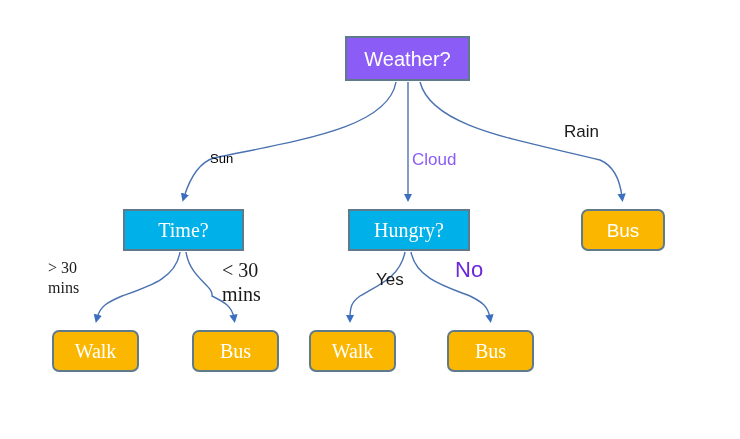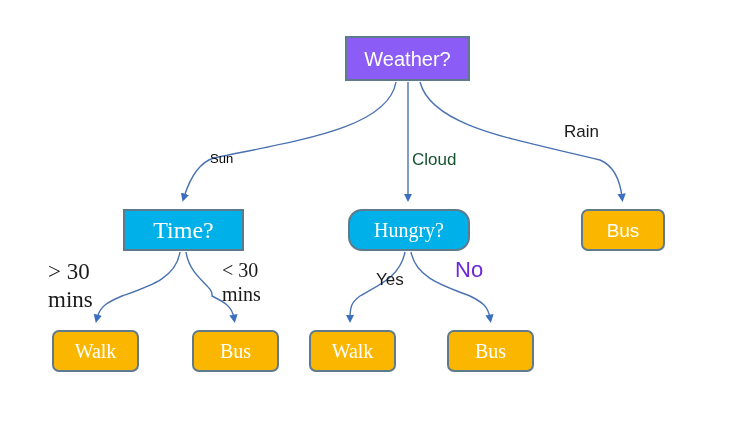--- a/index.html
+++ b/index.html
@@ -73,47 +73,47 @@
         <path d="M 186 252 C 190 278 214 286 212 296 C 224 302 232 306 234 318" fill="none" stroke="#4A72B0" stroke-width="1.4" marker-end="url(#arrowhead)"></path>
         <path d="M 405 252 C 400 278 376 286 360 296 C 352 302 350 306 350 318" fill="none" stroke="#4A72B0" stroke-width="1.4" marker-end="url(#arrowhead)"></path>
         <path d="M 411 252 C 416 278 444 286 470 296 C 482 302 488 306 490 318" fill="none" stroke="#4A72B0" stroke-width="1.4" marker-end="url(#arrowhead)"></path>
       </g>
   </svg>
 
   <div id="node-layer">
       <div class="node decision font-sans" style="left: 345px; top: 36px; width: 125px; height: 45px; font-size: 20px; background: #8b5cf6; border-color: rgb(95, 122, 138); color: rgb(255, 255, 255);">
         <span>Weather?</span>
       </div>
-      <div class="node decision font-serif" style="left: 123px; top: 209px; width: 121px; height: 42px; font-size: 24px; background: rgb(0, 176, 232); border-color: rgb(95, 122, 138); color: rgb(255, 255, 255);">
+      <div class="node decision font-serif" style="left: 123px; top: 209px; width: 121px; height: 42px; font-size: 20px; background: rgb(0, 176, 232); border-color: rgb(95, 122, 138); color: rgb(255, 255, 255);">
         <span>Time?</span>
       </div>
-      <div class="node decision font-serif" style="left: 348px; top: 209px; width: 122px; height: 42px; font-size: 20px; background: rgb(0, 176, 232); border-color: rgb(95, 122, 138); color: rgb(255, 255, 255); border-radius: 14px;">
+      <div class="node decision font-serif" style="left: 348px; top: 209px; width: 122px; height: 42px; font-size: 20px; background: rgb(0, 176, 232); border-color: rgb(95, 122, 138); color: rgb(255, 255, 255);">
         <span>Hungry?</span>
       </div>
       <div class="node leaf font-sans" style="left: 581px; top: 209px; width: 84px; height: 42px; font-size: 19px; background: rgb(251, 183, 0); border-color: rgb(95, 122, 138); color: rgb(255, 255, 255);">
         <span>Bus</span>
       </div>
       <div class="node leaf font-serif" style="left: 52px; top: 330px; width: 87px; height: 42px; font-size: 20px; background: rgb(251, 183, 0); border-color: rgb(95, 122, 138); color: rgb(255, 255, 255);">
         <span>Walk</span>
       </div>
       <div class="node leaf font-serif" style="left: 192px; top: 330px; width: 87px; height: 42px; font-size: 20px; background: rgb(251, 183, 0); border-color: rgb(95, 122, 138); color: rgb(255, 255, 255);">
         <span>Bus</span>
       </div>
       <div class="node leaf font-serif" style="left: 309px; top: 330px; width: 87px; height: 42px; font-size: 20px; background: rgb(251, 183, 0); border-color: rgb(95, 122, 138); color: rgb(255, 255, 255);">
         <span>Walk</span>
       </div>
       <div class="node leaf font-serif" style="left: 447px; top: 330px; width: 87px; height: 42px; font-size: 20px; background: rgb(251, 183, 0); border-color: rgb(95, 122, 138); color: rgb(255, 255, 255);">
         <span>Bus</span>
       </div>
     </div>
   <div id="label-layer">
       <div class="edge-label font-sans" style="left: 210px; top: 122px; font-size: 13px; color: #000000; margin-top: 29px;">Sun</div>
-      <div class="edge-label font-sans" style="left: 412px; top: 150px; font-size: 17px; color: #14532d;">Cloud</div>
+      <div class="edge-label font-sans" style="left: 412px; top: 150px; font-size: 17px; color: #8b5cf6;">Cloud</div>
       <div class="edge-label font-sans" style="left: 552px; top: 122px; font-size: 17px; color: rgb(26, 26, 26); margin-left: 12px;">Rain</div>
-      <div class="edge-label font-serif" style="left: 48px; top: 258px; font-size: 23px; color: rgb(26, 26, 26);">&gt; 30
+      <div class="edge-label font-serif" style="left: 48px; top: 258px; font-size: 16px; color: rgb(26, 26, 26);">&gt; 30
 mins</div>
       <div class="edge-label font-serif" style="left: 222px; top: 258px; font-size: 20px; color: rgb(26, 26, 26); font-family: Liberation Serif, serif;">&lt; 30
 mins</div>
       <div class="edge-label font-sans" style="left: 330px; top: 270px; font-size: 17px; color: rgb(26, 26, 26); margin-left: 46px;">Yes</div>
       <div class="edge-label font-sans" style="left: 455px; top: 257px; font-size: 22px; color: #6d28d9;">No</div>
     </div>
 
 </div>
 
 </body></html>

